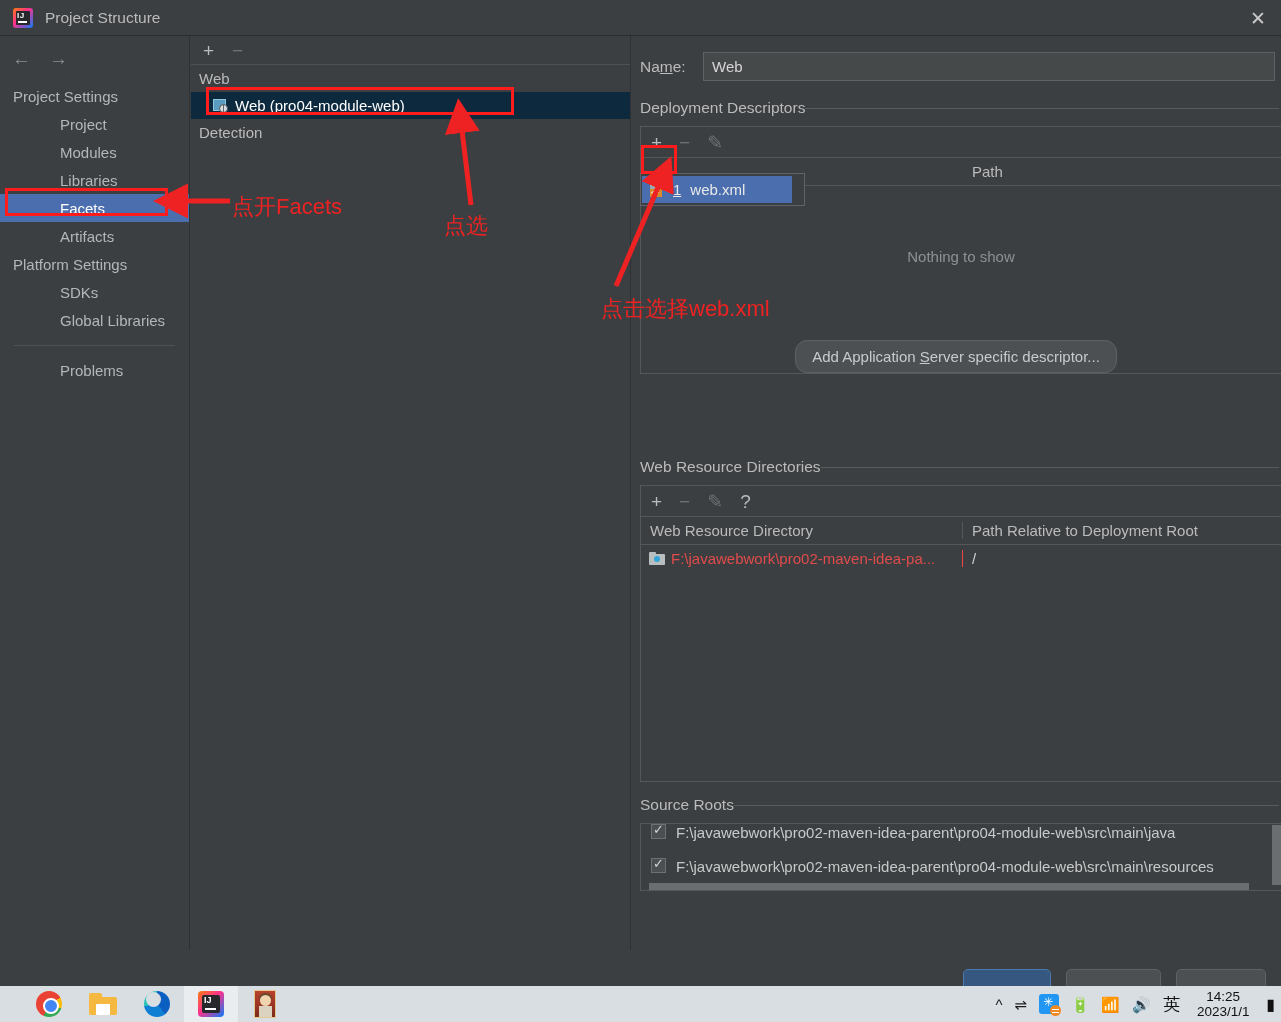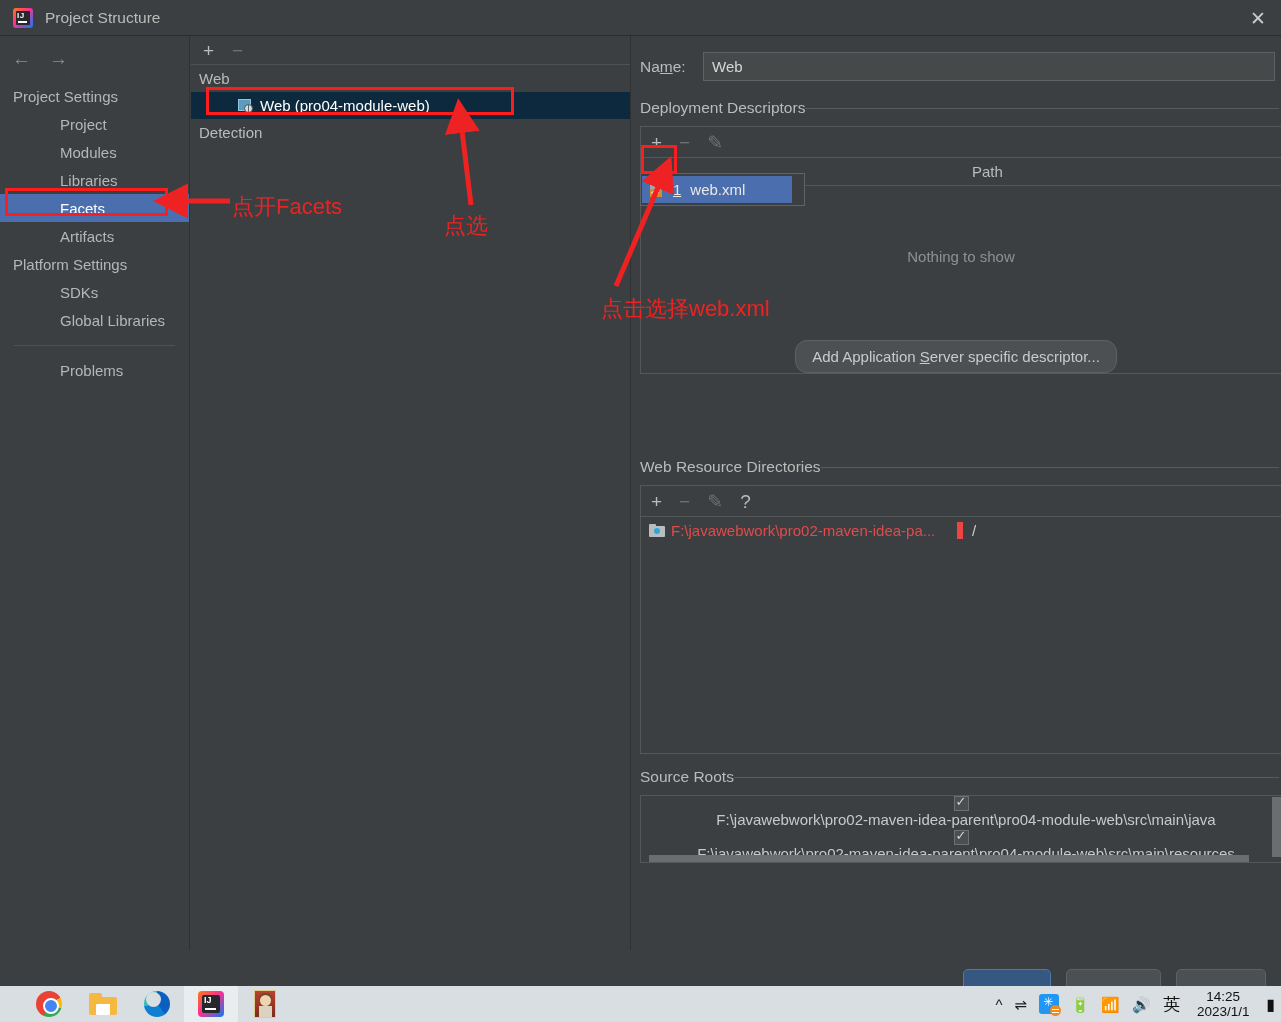--- a/index.html
+++ b/index.html
@@ -74,21 +74,21 @@
   .facet-toolbar {
     height: 29px; display: flex; align-items: center; padding-left: 12px; gap: 18px;
     border-bottom: 1px solid #4f5255;
   }
   .tb-btn { color: #b9bcbe; font-size: 19px; line-height: 1; cursor: default; }
   .tb-btn.dim { color: #6e7174; }
   .facet-row {
     height: 27px; display: flex; align-items: center;
     color: #bbbbbb; font-size: 15px; padding-left: 8px;
   }
-  .facet-row.child { padding-left: 47px; }
+  .facet-row.child { padding-left: 22px; }
   .facet-row.sel { background: #0d293e; color: #ffffff; }
   .web-icon {
     width: 15px; height: 14px; margin-right: 7px; position: relative; flex: none;
   }
   .web-icon .sheet { position: absolute; left: 0; top: 0; width: 13px; height: 12px; background: #5b9bbf; border: 1px solid #8ec6e0; }
   .web-icon .globe { position: absolute; left: 6px; top: 5px; width: 9px; height: 9px; border-radius: 50%; background: #d5dde3; border: 1px solid #4a4f52; }
   .web-icon .globe:after { content:""; position:absolute; left:3px; top:0; width:1px; height:7px; background:#5d6467; }
 
   
   .detail {
@@ -120,31 +120,31 @@
   .dd-table .table-empty { height: 142px; line-height: 142px; }
   .dd-actions { margin-top: 12px; display: flex; justify-content: center; padding-right: 10px; }
   .btn {
     background: #4c5052; border: 1px solid #5e6264; border-radius: 12px;
     color: #c8cacb; font-size: 15px; padding: 7px 16px;
     font-family: "Liberation Sans", sans-serif; cursor: default;
   }
   .btn u { text-decoration: underline; }
 
   .wrd-row { height: 26px; display: flex; align-items: center; }
-  .wrd-c1 { width: 322px; display: flex; align-items: center; padding-left: 8px; border-right: 6px solid #ef4444; overflow: hidden; text-align: right; }
+  .wrd-c1 { width: 322px; display: flex; align-items: center; padding-left: 8px; border-right: 1px solid #ef4444; overflow: hidden; text-align: right; }
   .wrd-c2 { flex: 1; padding-left: 9px; color: #cfcfcf; font-size: 15px; }
   .folder-icon { width: 16px; height: 13px; margin-right: 6px; position: relative; flex: none; }
   .folder-icon .body { position: absolute; left: 0; top: 2px; width: 16px; height: 11px; background: #b8bdc0; border-radius: 1px; }
   .folder-icon .tab { position: absolute; left: 0; top: 0; width: 7px; height: 3px; background: #b8bdc0; border-radius: 1px 1px 0 0; }
   .folder-icon .dot { position: absolute; left: 5px; top: 4px; width: 6px; height: 6px; border-radius: 50%; background: #31a4d8; }
   .red-path { color: #e04b4b; font-size: 15px; white-space: nowrap; }
   .wrd-body { height: 210px; }
 
   .sr-box { margin-top: 9px; border: 1px solid #555859; border-right: none; background: #3c3f41; position: relative; height: 68px; overflow: hidden; }
-  .sr-row { height: 34px; display: flex; align-items: center; padding-left: 10px; flex-direction: column; }
+  .sr-row { height: 34px; display: flex; padding-left: 10px; }
   .cbx { width: 15px; height: 15px; background: #4b4f51; border: 1px solid #6d7173; margin-right: 10px; position: relative; flex: none; }
   .cbx:after { content: "✓"; position: absolute; left: 1px; top: -3px; color: #d4d6d7; font-size: 13px; }
   .sr-text { color: #c7c9ca; font-size: 15px; white-space: nowrap; }
   .sr-vscroll { position: absolute; right: 0; top: 1px; width: 9px; height: 60px; background: #6a6e70; }
   .sr-hscroll { position: absolute; left: 8px; bottom: 0; width: 600px; height: 7px; background: #6a6e70; }
 
   
   .dlg-buttons { position: absolute; left: 0; top: 950px; width: 1281px; height: 36px; background: #3c3f41; }
   .dlg-btn {
     position: absolute; top: 19px; height: 30px; border-radius: 5px;
@@ -293,20 +293,24 @@
           <span class="section-title">Web Resource Directories</span>
           <span class="section-rule"></span>
         </div>
         <div class="table-box">
           <div class="table-toolbar">
             <span class="tb-btn">+</span>
             <span class="tb-btn dim">−</span>
             <span class="tb-btn dim">✎</span>
             <span class="tb-btn">?</span>
           </div>
+          <div class="table-header">
+            <span class="th col1">Web Resource Directory</span>
+            <span class="th col2">Path Relative to Deployment Root</span>
+          </div>
           <div class="wrd-row">
             <span class="wrd-c1">
               <span class="folder-icon">
                 <span class="tab"></span>
                   <span class="body"></span>
                   <span class="dot"></span>
               </span>
               <span class="red-path">F:\javawebwork\pro02-maven-idea-pa...</span>
             </span>
             <span class="wrd-c2">/</span>

